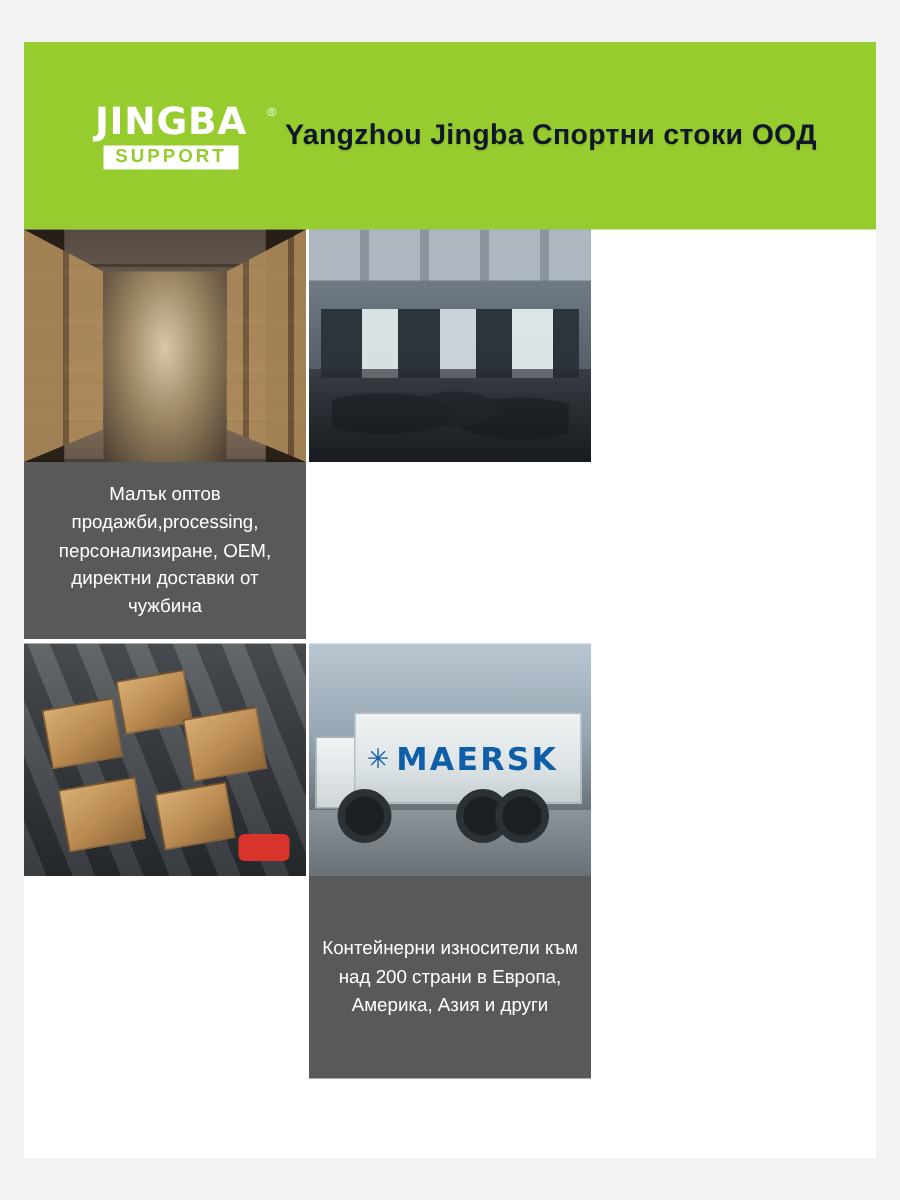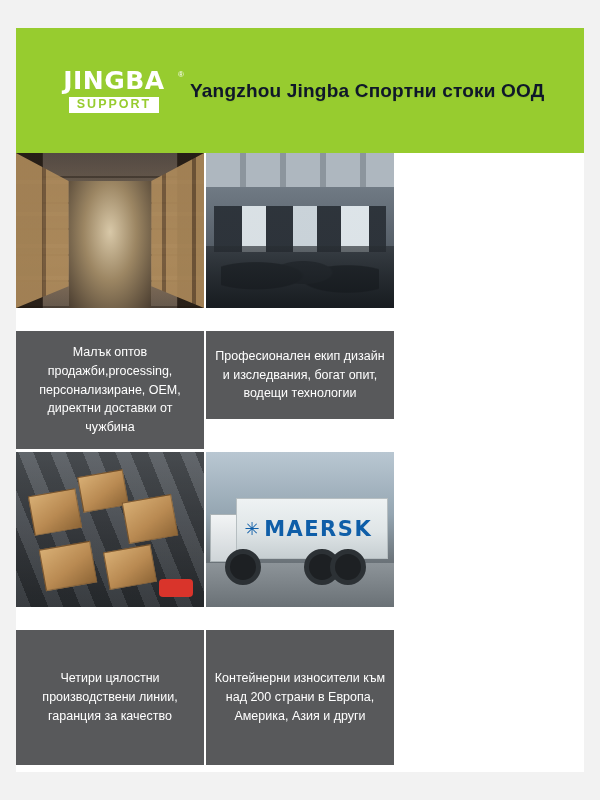--- a/index.html
+++ b/index.html
@@ -92,21 +92,20 @@
     display: grid;
     grid-template-columns: 1fr 1fr 1fr;
     column-gap: 2px;
     row-gap: 0;
     padding: 0;
     background: #ffffff;
   }
   .cell {
     display: flex;
     flex-direction: column;
-    gap: 23px;
   }
   .photo {
     height: 155px;
     position: relative;
     overflow: hidden;
     background: #8a8d86;
   }
   .caption {
     background: #58595b;
     color: #ffffff;
@@ -344,39 +343,37 @@
         </div>
         <div class="caption">Малък оптов продажби,processing, персонализиране, OEM, директни доставки от чужбина</div>
       </div>
 
 
       <div class="cell">
         <div class="photo ph-office">
           <div class="off-monitors"></div>
           <div class="off-people"></div>
         </div>
-        <div class="caption">Професионален екип дизайн и изследвания, богат опит, водещи технологии</div>
       </div>
 
     </div>
 
     <div class="spacer-row"></div>
 
     <div class="grid row2">
 
       <div class="cell">
         <div class="photo ph-line">
           <div class="bx" style="left:8%;top:26%;width:46px;height:38px;"></div>
           <div class="bx" style="left:34%;top:14%;width:44px;height:34px;"></div>
           <div class="bx" style="left:58%;top:30%;width:48px;height:40px;"></div>
           <div class="bx" style="left:14%;top:60%;width:50px;height:40px;"></div>
           <div class="bx" style="left:48%;top:62%;width:46px;height:36px;"></div>
           <div class="tote" style="left:76%;bottom:6%;width:34px;height:18px;"></div>
         </div>
-        <div class="caption">Четири цялостни производствени линии, гаранция за качество</div>
       </div>
 
       <div class="cell">
         <div class="photo ph-truck">
           <div class="cab"></div>
           <div class="container">
             <div class="star">✳</div>
             <div class="maersk">MAERSK</div>
           </div>
           <div class="wheel" style="left:10%;"></div>

